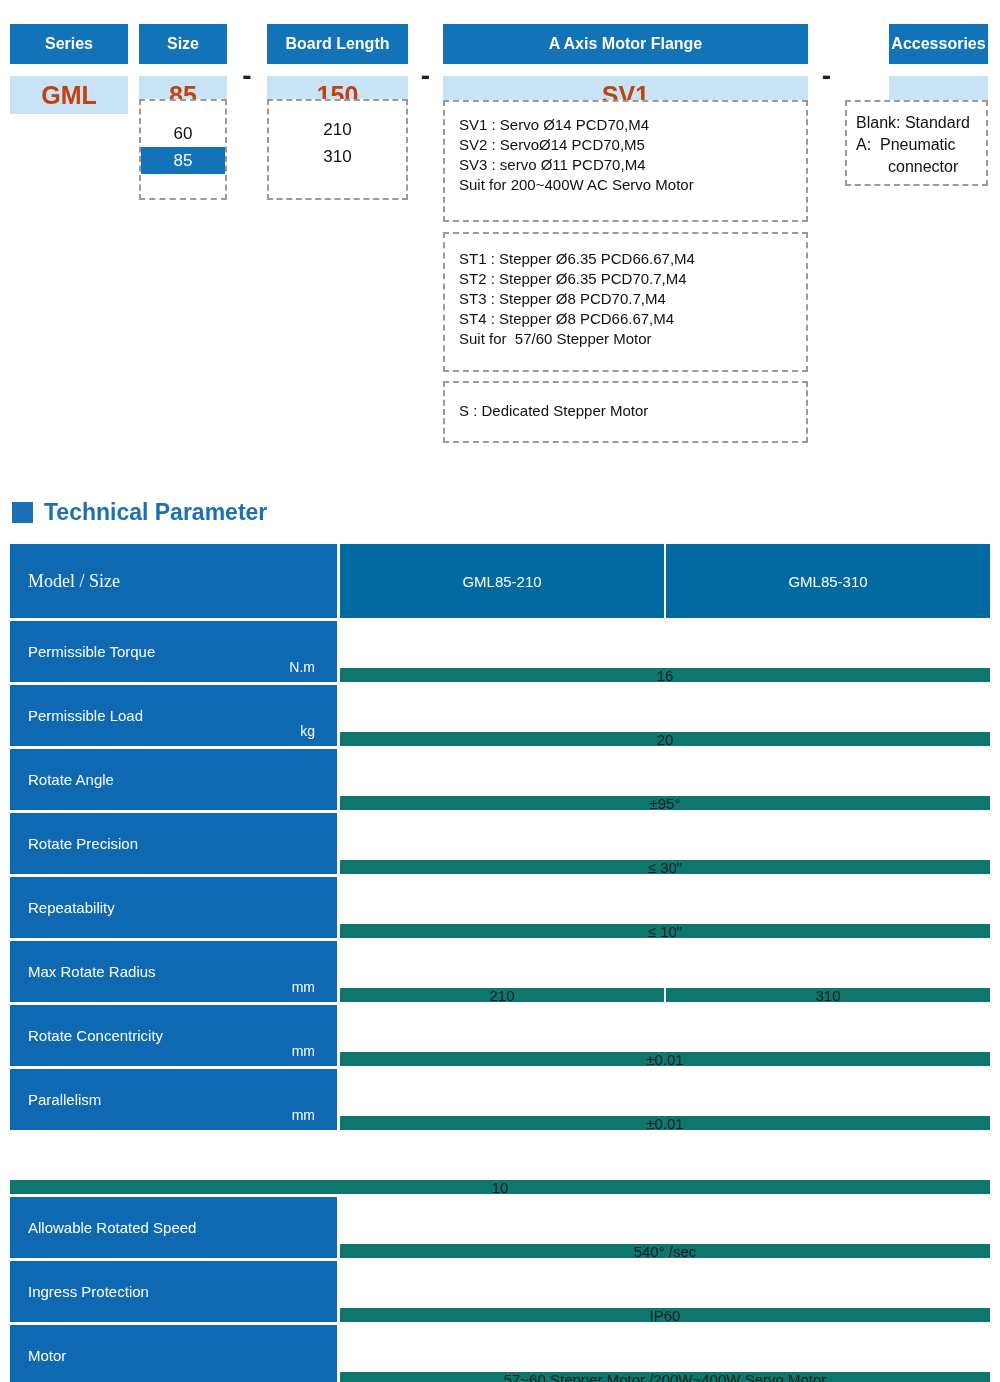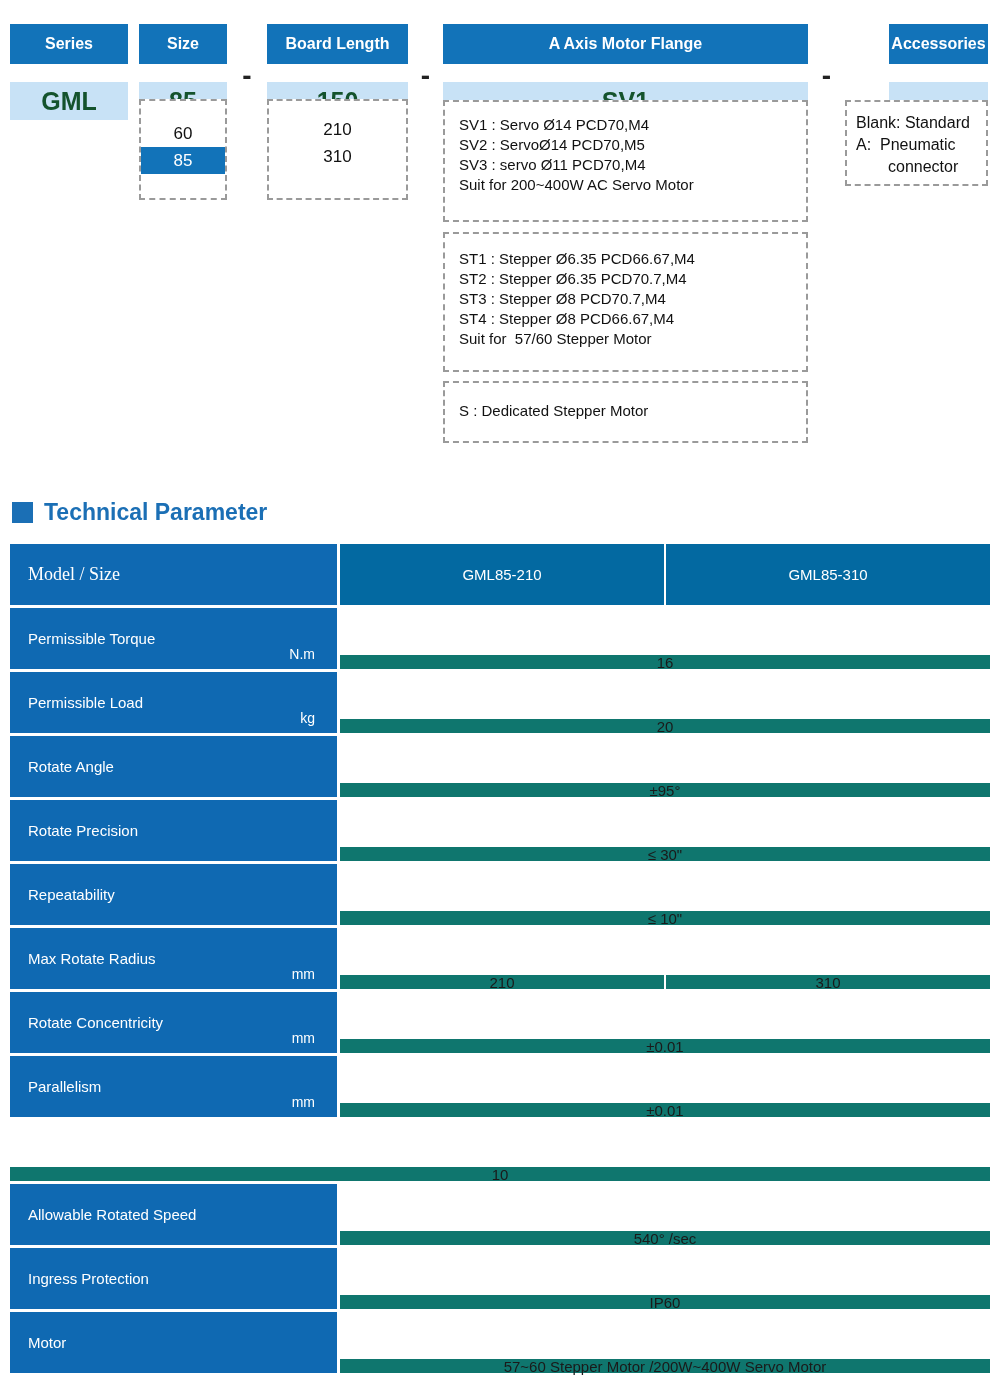--- a/index.html
+++ b/index.html
@@ -12,21 +12,21 @@
 
   
   .ordering { position:relative; height:455px; width:1000px; }
   .ocol { position:absolute; top:15px; }
   .ohdr {
     height:40px; margin-top:9px; background:#1273b9; color:#fff;
     font-weight:bold; font-size:16px;
     display:flex; align-items:center; justify-content:center;
   }
   .oval {
-    height:38px; margin-top:18px; background:#c8e2f6; color:#14532d;
+    height:38px; margin-top:12px; background:#c8e2f6; color:#c2410c;
     font-weight:bold; font-size:25px;
     display:flex; align-items:center; justify-content:center;
   }
   .odash {
     position:absolute; top:57px; height:38px;
     display:flex; align-items:center; justify-content:center;
     font-size:28px; font-weight:bold; color:#222;
   }
   .obox {
     position:absolute; background:#fff;
@@ -42,21 +42,21 @@
   .tp-title {
     margin:44px 0 0 12px; font-size:23px; font-weight:bold; color:#1b6fb5;
     display:flex; align-items:center;
   }
   .tp-square {
     width:21px; height:21px; background:#1b6fb5; display:inline-block;
     margin-right:11px; flex:none;
   }
   .spec-table { width:980px; margin:18px 0 0 10px; }
   .trow { display:flex; height:61px; margin-bottom:3px; }
-  .trow.thead { height:61px; }
+  .trow.thead { height:74px; }
   .tlabel {
     width:327px; flex:none; margin-right:3px; background:#0f69b2; color:#fff;
     display:flex; align-items:center; justify-content:space-between;
     padding:0 22px 0 18px; font-size:15px;
   }
   .tlabel .unit { font-size:14px; position:relative; top:15px; }
   .tlabel.serif { font-family:"Liberation Serif", serif; font-size:18px; }
   .tvals { flex:1; display:flex; }
   .tval {
     flex:1; background:#0f766e; color:#1a1a1a; font-size:15px;

